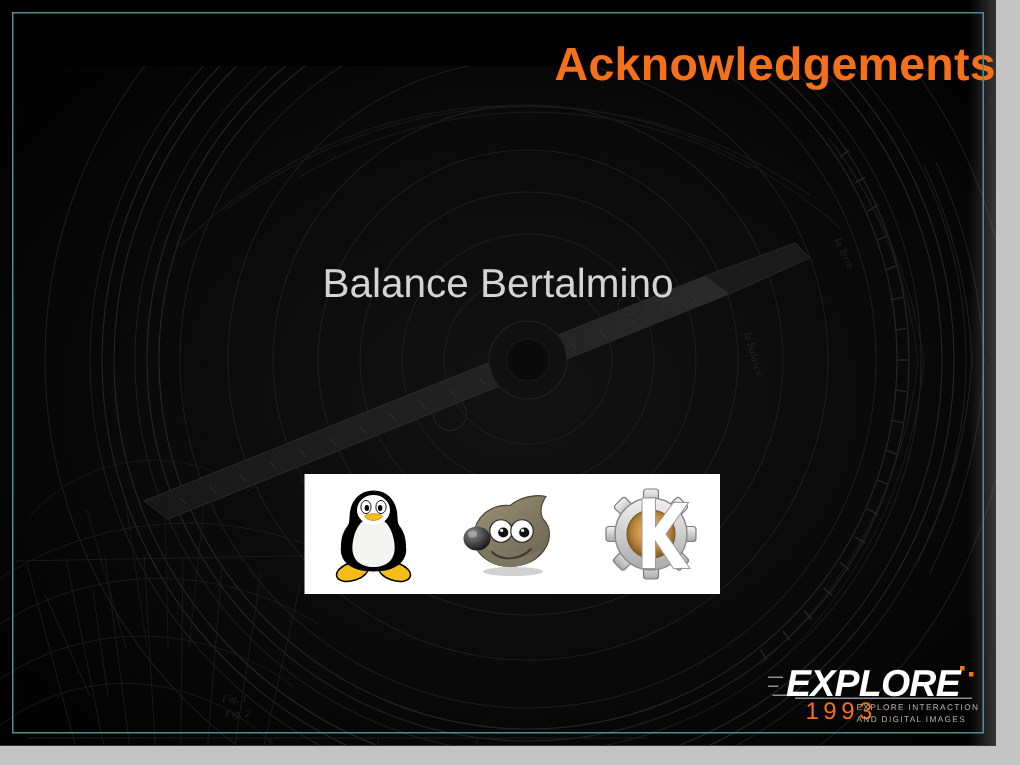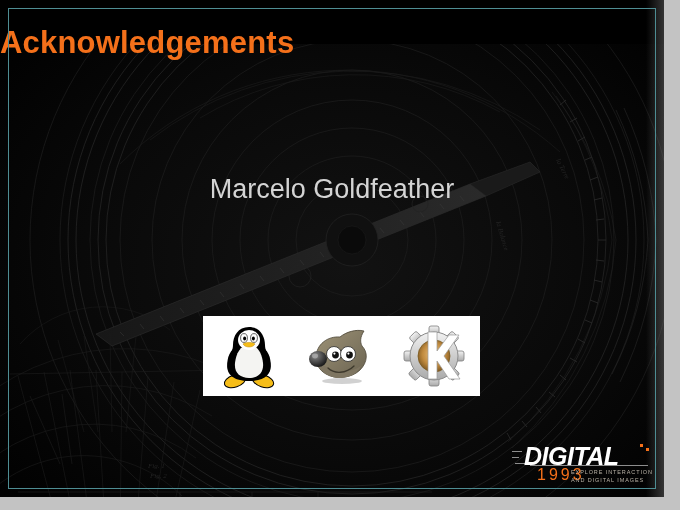--- a/index.html
+++ b/index.html
@@ -65,21 +65,21 @@
     margin-top: 44px;
   }
   #bg-art svg { display:block; }
 
   
   #title {
     position: absolute;
     left: 0;
     top: 25px;
     width: 664px;
-    text-align: left;
+    text-align: right;
     font-size: 31px;
     font-weight: bold;
     letter-spacing: 0.2px;
     color: #f4701a;
     z-index: 4;
     white-space: nowrap;
   }
 
   
   #body-block {
@@ -337,21 +337,21 @@
           <text x="556" y="116" transform="rotate(64 556 116)">la Terre</text>
         </g>
       </svg>
     </div>
 
     <div id="edge-glow-right"></div>
 
     <div id="title">Acknowledgements</div>
 
     <div id="body-block">
-      <div class="body-line">Marcelo Goldfeather</div>
+      <div class="body-line">Balance Bertalmino</div>
     </div>
 
     <div id="logo-strip">
 
       <div class="logo-cell">
         <svg width="56" height="66" viewBox="0 0 56 66" xmlns="http://www.w3.org/2000/svg">
 
           <ellipse cx="14" cy="58" rx="11" ry="6" fill="#f6bd18" stroke="#000" stroke-width="1" transform="rotate(-18 14 58)"></ellipse>
           <ellipse cx="42" cy="58" rx="11" ry="6" fill="#f6bd18" stroke="#000" stroke-width="1" transform="rotate(18 42 58)"></ellipse>
 
@@ -445,21 +445,21 @@
     </div>
 
     <div id="siggraph">
       <div class="sg-rule" style="left:0px;  top:8px;  width:10px;"></div>
       <div class="sg-rule" style="left:0px;  top:14px; width:7px;"></div>
       <div class="sg-rule" style="left:3px;  top:20px; width:10px;"></div>
       <div class="sg-rule" style="left:18px; top:22px; width:118px;"></div>
       <div class="sg-dot" style="left:128px; top:1px;"></div>
       <div class="sg-dot" style="left:134px; top:5px;"></div>
 
-      <div id="sg-word">DIGITAL</div>
+      <div id="sg-word">EXPLORE</div>
       <div id="sg-year">1993</div>
       <div id="sg-tag">
         <div>EXPLORE INTERACTION</div>
         <div>AND DIGITAL IMAGES</div>
       </div>
     </div>
 
     <div id="keyline"></div>
   </div>
 

